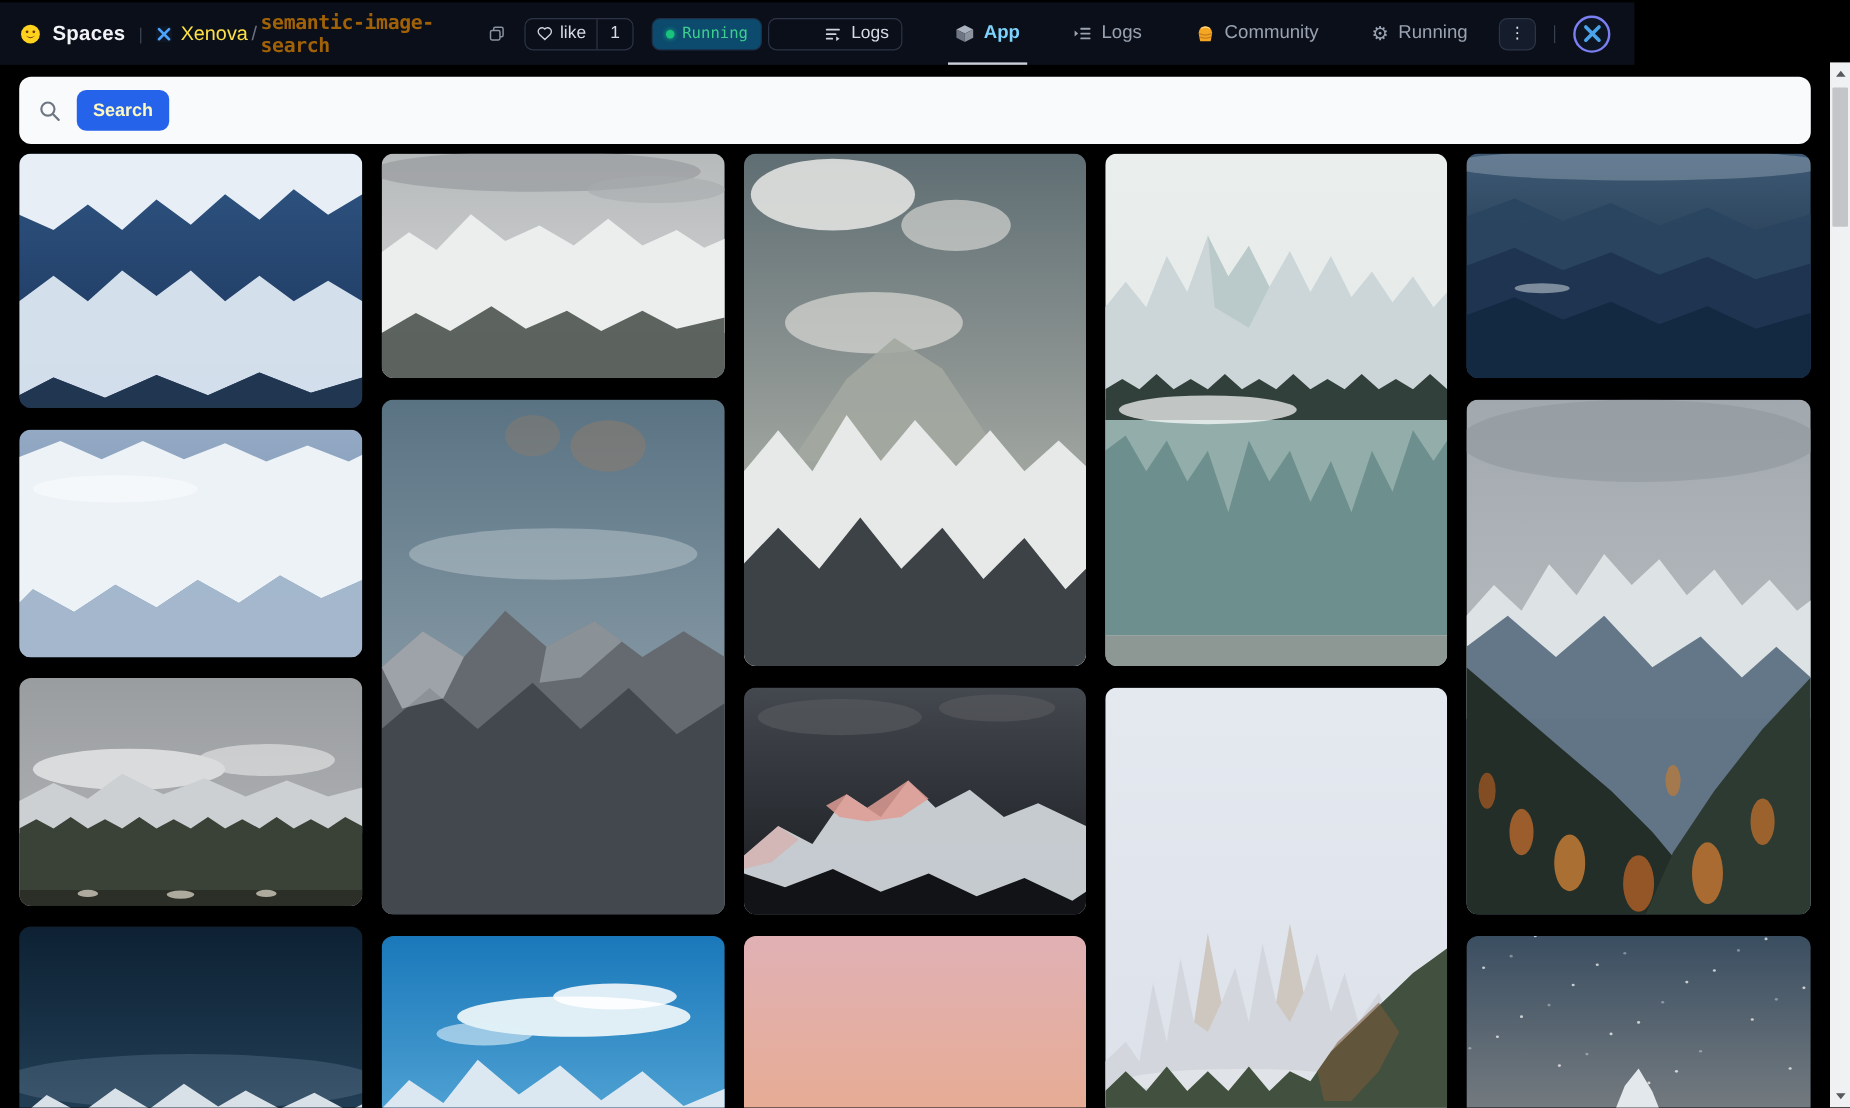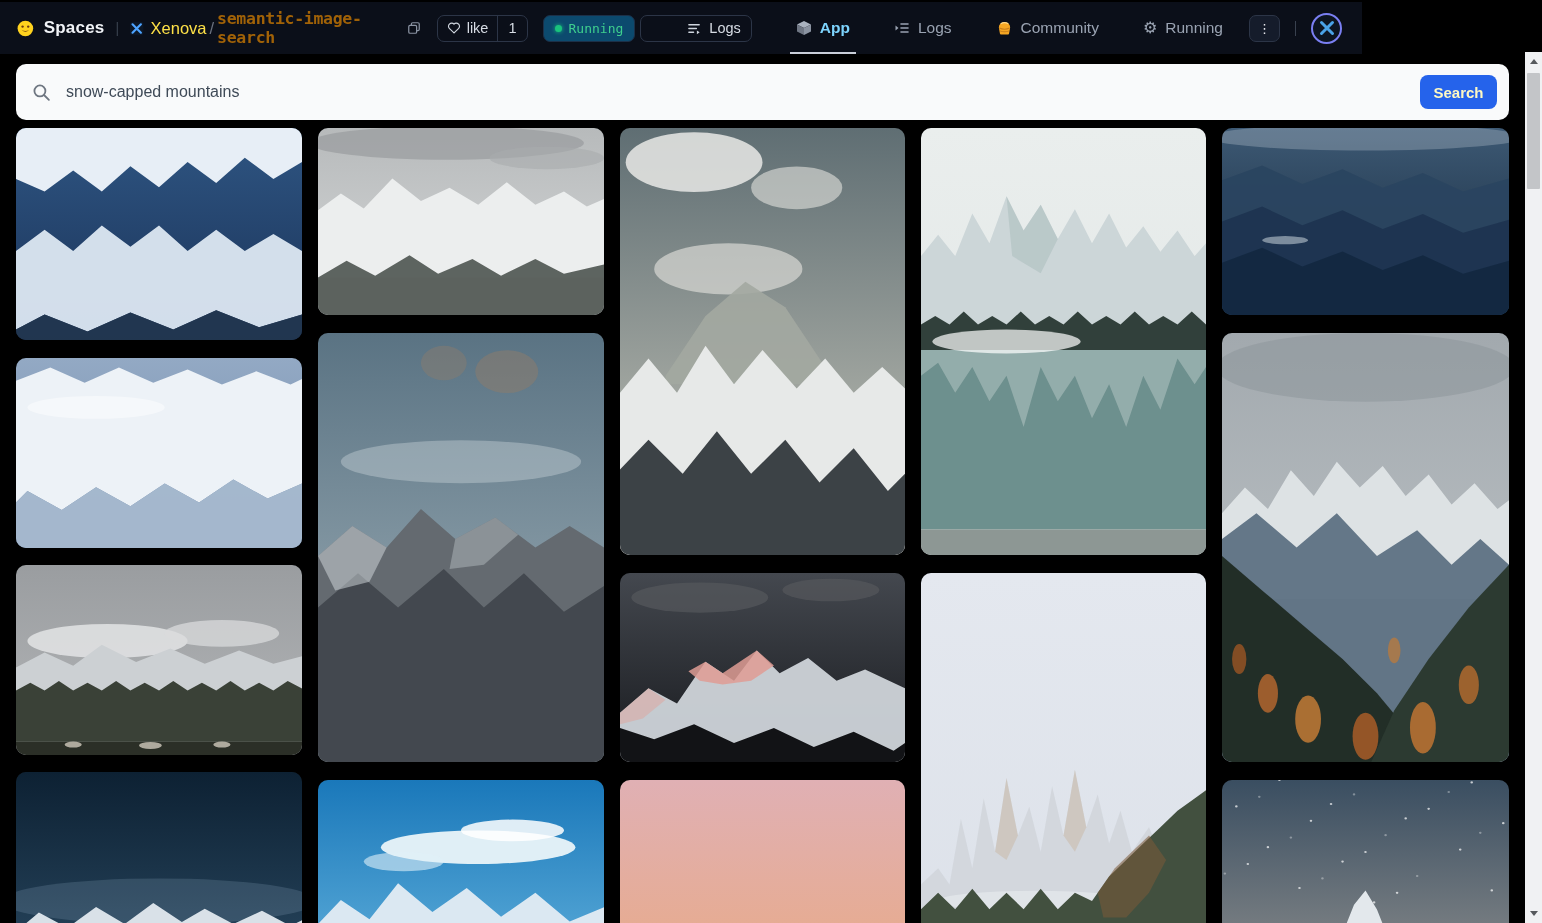--- a/index.html
+++ b/index.html
@@ -181,21 +181,20 @@
   </nav>
 </header>
 
 <div class="searchbar">
   <span class="search-icon">
     <svg width="19" height="19" viewBox="0 0 18 18">
       <circle cx="7.5" cy="7.5" r="5.2" fill="none" stroke="#6e7681" stroke-width="1.7"></circle>
       <line x1="11.6" y1="11.6" x2="16" y2="16" stroke="#6e7681" stroke-width="1.7" stroke-linecap="round"></line>
     </svg>
   </span>
-  <input class="search-input" type="text" value="snow-capped mountains" style="">
   <button class="search-btn">Search</button>
 </div>
 
 <main>
   <figure class="card" style="left:16px;  top:128px; width:286px; height:212px" aria-label="Aerial view of snow-covered mountain ridges and deep blue valleys" title="Aerial view of snow-covered mountain ridges and deep blue valleys">
       <svg viewBox="0 0 100 100" preserveAspectRatio="none">
         <defs>
           <linearGradient id="g0" x1="0" y1="0" x2="0" y2="1">
             <stop offset="0" stop-color="#2f5683"></stop>
             <stop offset="1" stop-color="#1a3258"></stop>

